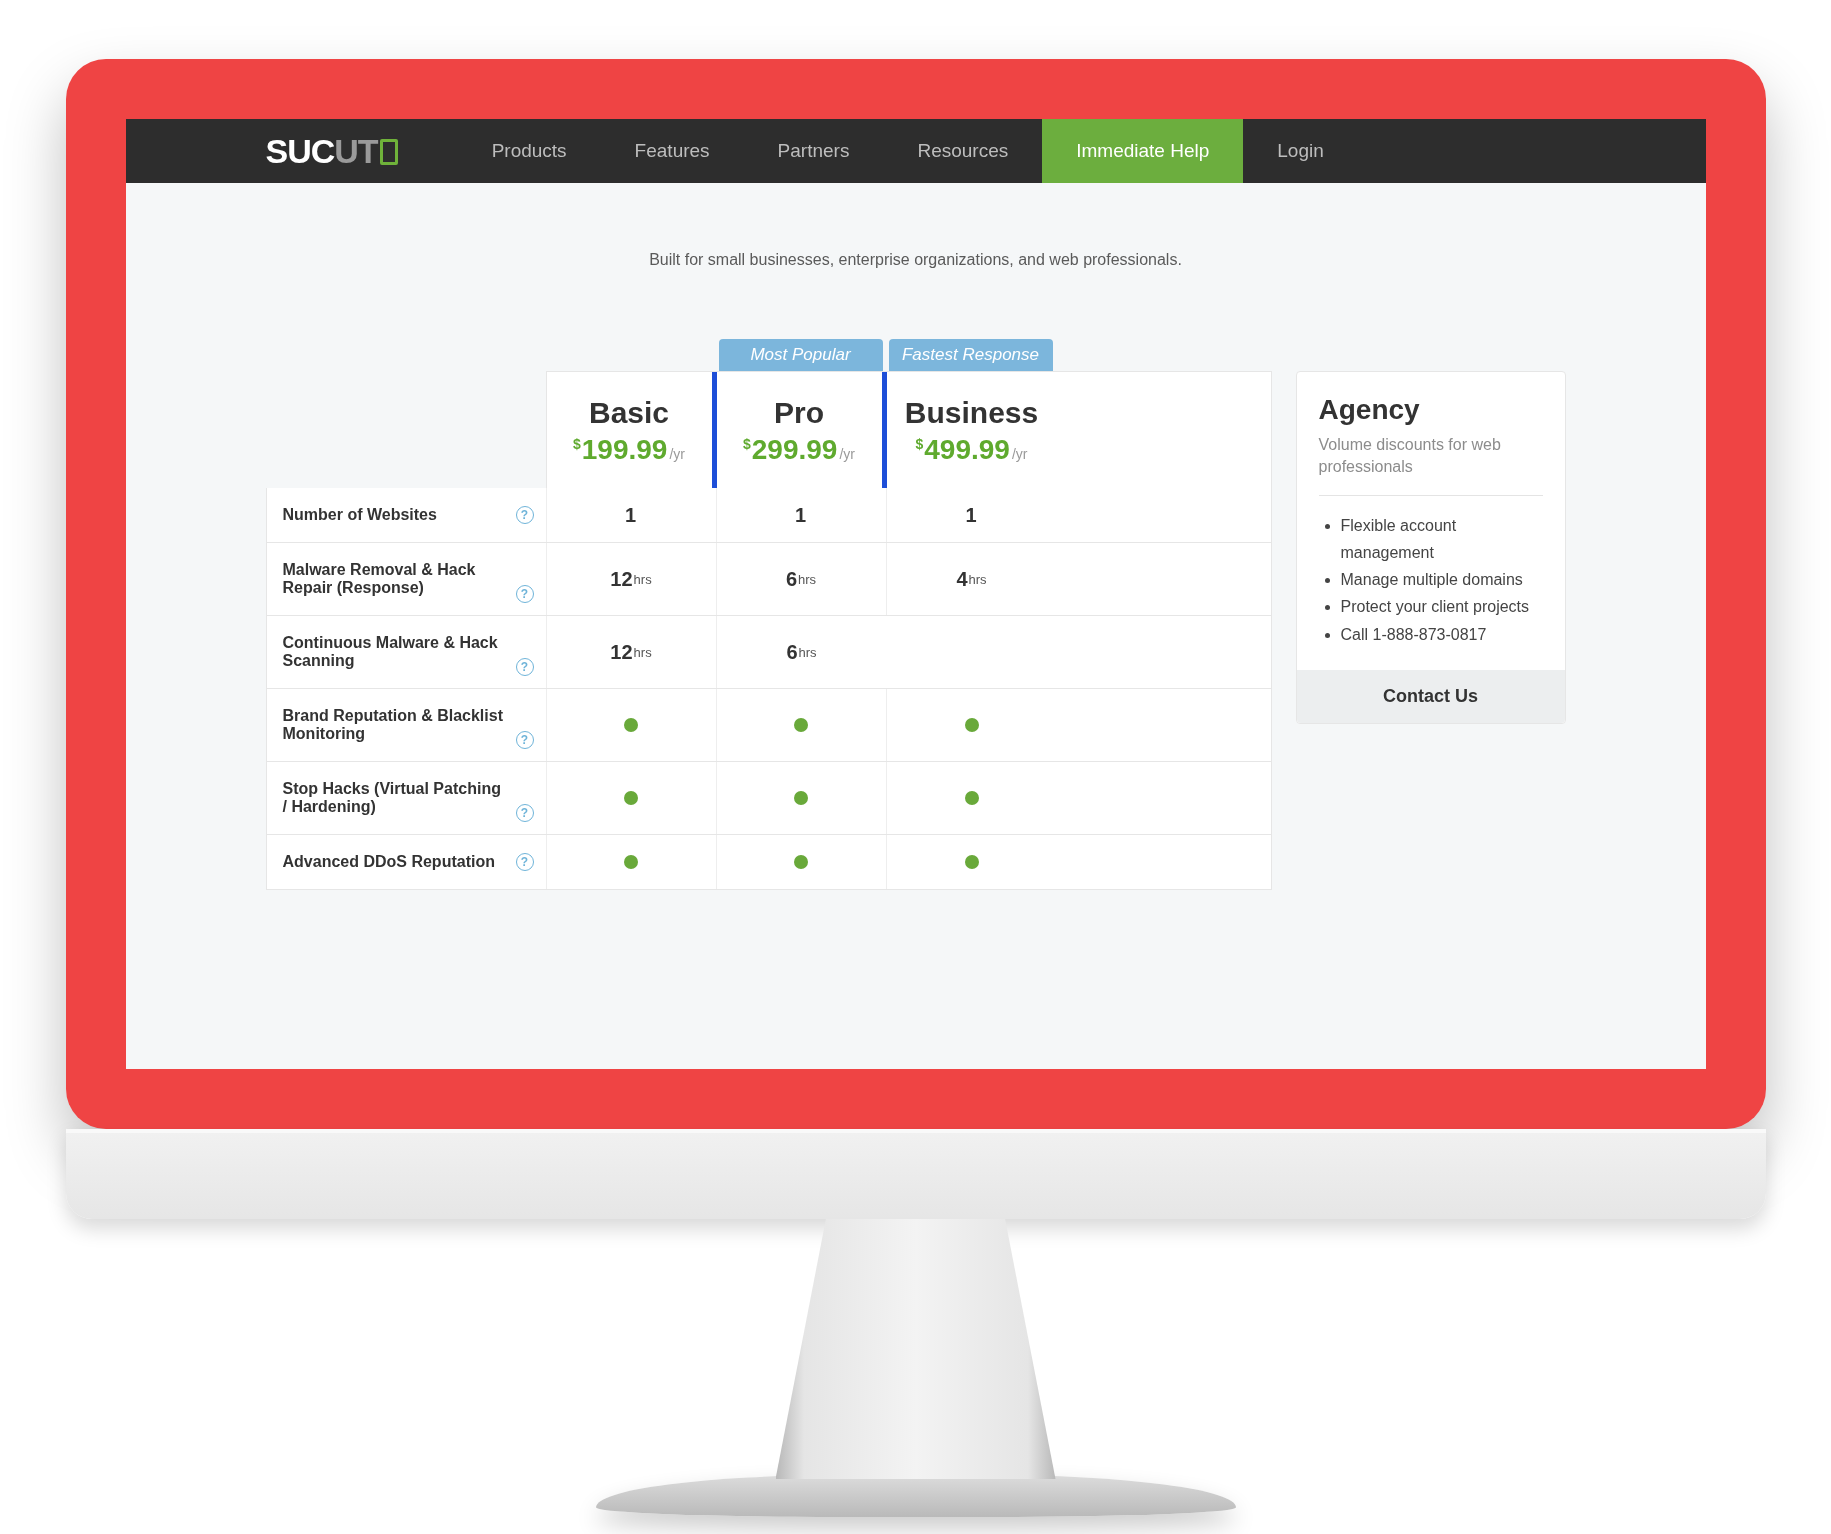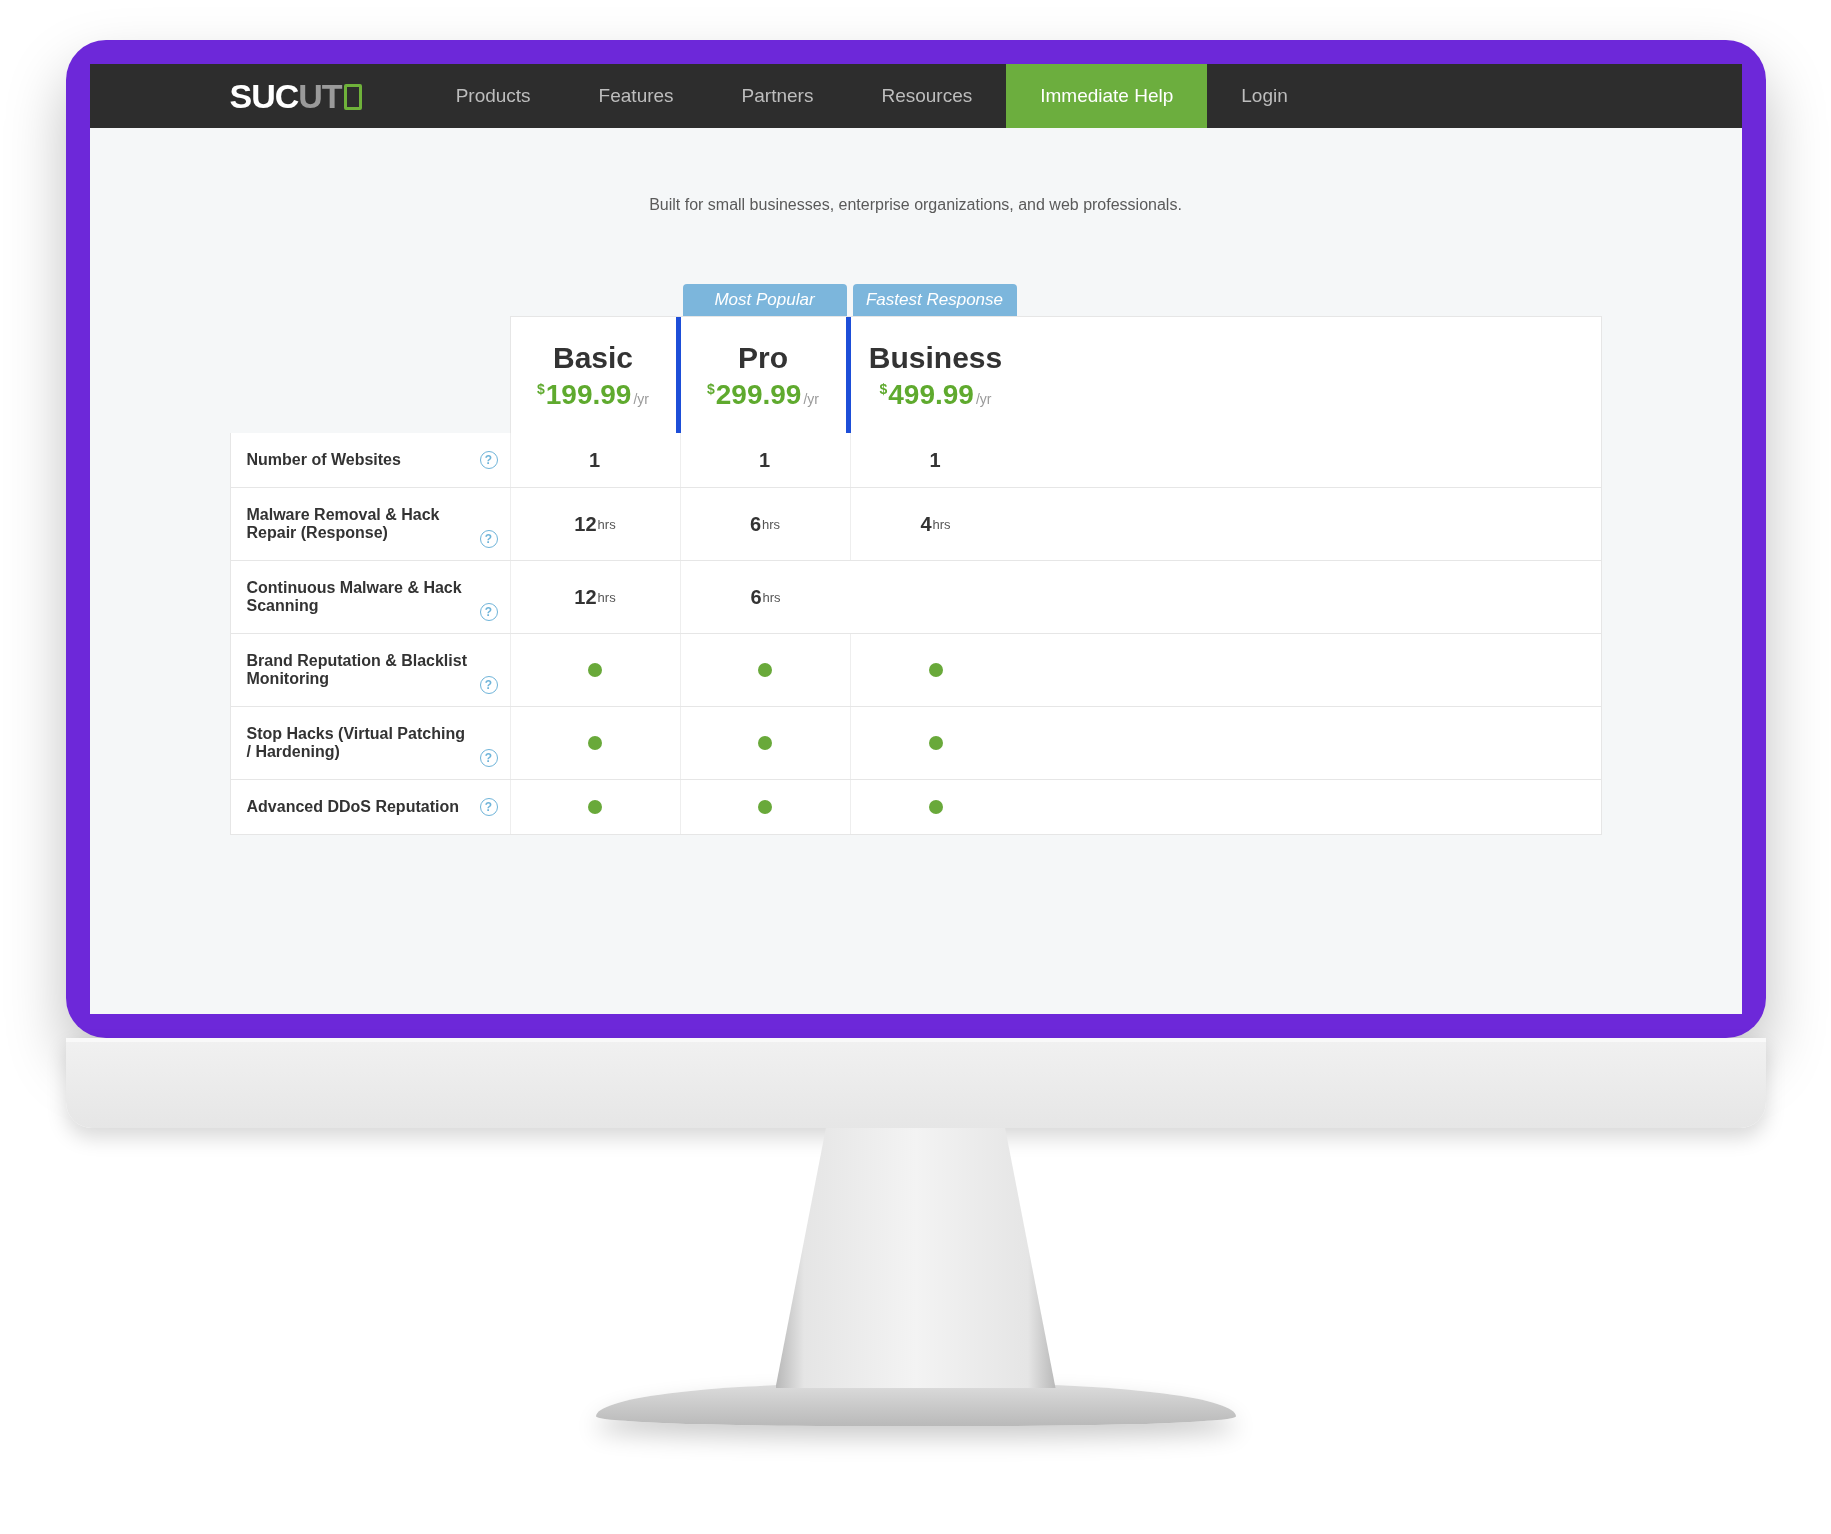--- a/index.html
+++ b/index.html
@@ -12,24 +12,25 @@
     justify-content: center;
     padding: 40px;
   }
 
   
   .monitor {
     width: 1700px;
     position: relative;
   }
   .monitor-bezel {
-    background: #6d28d9;
+    background: #ef4444;
     border-radius: 40px;
-    padding: 24px;
+    padding: 60px;
     box-shadow: 0 30px 60px rgba(0,0,0,.25);
+    margin-top: 19px;
   }
   .screen {
     width: 100%;
     height: 950px;
     background: #f5f7f8;
     overflow: hidden;
     position: relative;
   }
   .monitor-base {
     width: 100%;
@@ -427,20 +428,32 @@
               <div class="feature-cell">
                   <span class="dot"></span>
                 </div>
               <div class="feature-cell">
                   <span class="dot"></span>
                 </div>
             </div>
 
           </div>
 
+          <div class="agency-box" style="margin-top:32px;">
+            <div class="agency-title">Agency</div>
+            <div class="agency-sub">Volume discounts for web professionals</div>
+            <hr class="agency-hr">
+            <ul class="agency-list">
+              <li>Flexible account management</li>
+              <li>Manage multiple domains</li>
+              <li>Protect your client projects</li>
+              <li>Call 1-888-873-0817</li>
+            </ul>
+            <div class="agency-contact">Contact Us</div>
+          </div>
 
         </div>
       </div>
 
     </div>
   </div>
   <div class="monitor-base"></div>
   <div class="monitor-neck"></div>
   <div class="monitor-foot"></div>
 </div>

